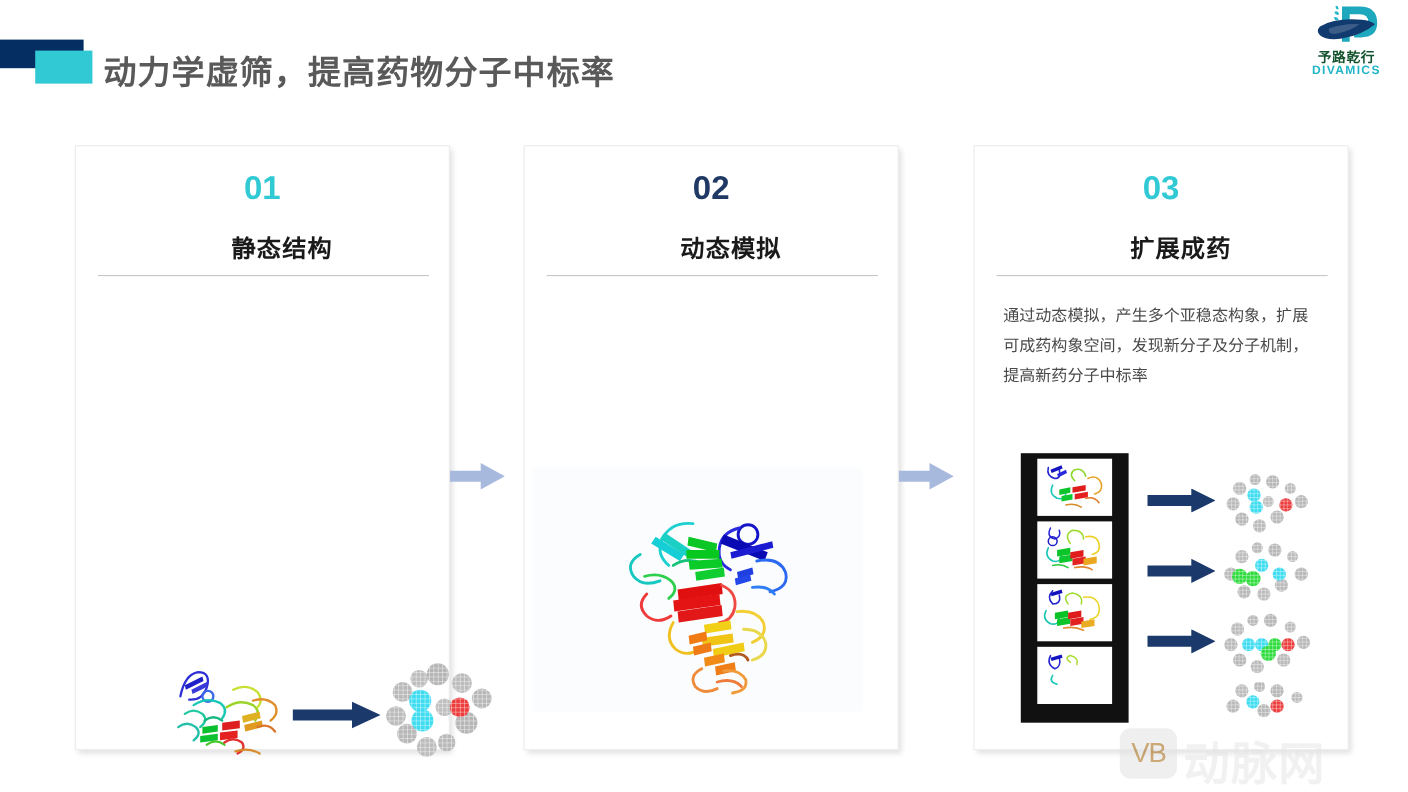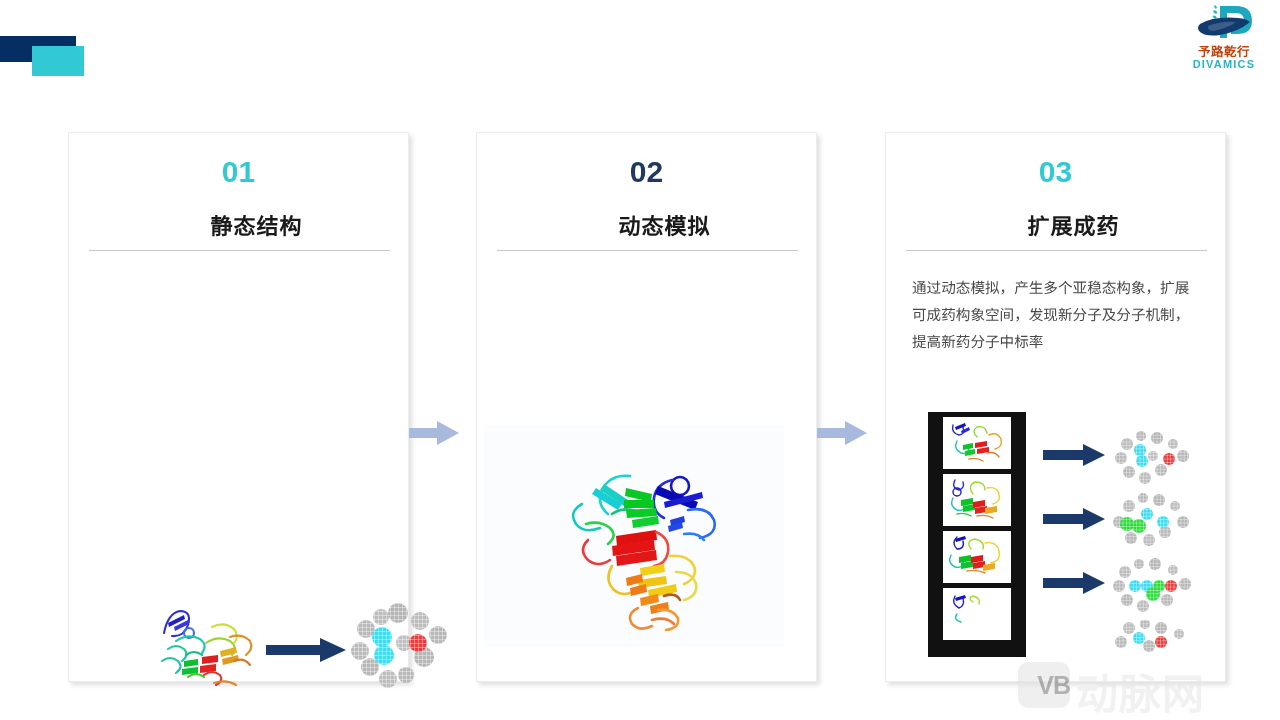--- a/index.html
+++ b/index.html
@@ -25,21 +25,21 @@
     position:absolute; left:94px; top:41px;
     font-size:30px; font-weight:bold; color:#595959;
     letter-spacing:1px; white-space:nowrap;
   }
 
   
   .logo { position:absolute; right:10px; top:4px; width:92px; height:70px; }
   .logo-mark { position:absolute; left:16px; top:0; width:62px; height:38px; }
   .logo-cn {
     position:absolute; left:0; top:37px; width:92px; text-align:center;
-    font-size:12.5px; font-weight:bold; color:#c2410c; letter-spacing:0.5px;
+    font-size:12.5px; font-weight:bold; color:#14532d; letter-spacing:0.5px;
   }
   .logo-en {
     position:absolute; left:0; top:54px; width:92px; text-align:center;
     font-size:11px; font-weight:bold; color:#23b6c9; letter-spacing:1.2px;
   }
 
   
   .card {
     position:absolute; top:132px; height:550px;
     background:#ffffff;
@@ -115,34 +115,35 @@
   .row3-cluster { position:absolute; left:66px; top:0; width:90px; height:60px; }
 
   
   .watermark {
     position:absolute; left:1018px; top:660px; width:258px; height:52px;
     opacity:0.55;
   }
   .wm-badge {
     position:absolute; left:0; top:2px; width:52px; height:46px;
     background:#e3e3e3; border-radius:10px;
-    color:#737373; font-size:25px; font-weight:bold;
-    text-align:right; line-height:46px; letter-spacing:-1px;
+    color:#a16207; font-size:25px; font-weight:normal;
+    text-align:center; line-height:46px; letter-spacing:-1px;
   }
   .wm-text {
     position:absolute; left:58px; top:0; font-size:42px; font-weight:bold;
     color:#e6e6e6; letter-spacing:1px; white-space:nowrap;
   }
 </style>
 </head>
 <body>
 
 <div class="header">
   <div class="tag-navy"></div>
   <div class="tag-cyan"></div>
+  <div class="slide-title">动力学虚筛，提高药物分子中标率</div>
 </div>
 
 <div class="logo">
   <div class="logo-mark">
     <svg viewBox="0 0 62 38" width="62" height="38">
       <path d="M20 2 Q22 0 23 4 Q21 6 20 2 Z" fill="#23b6c9"></path>
       <path d="M19 7 Q22 5 23.5 9 Q20.5 11 19 7 Z" fill="#23b6c9"></path>
       <path d="M18.5 12 Q21.5 10.5 23 14 Q20 16 18.5 12 Z" fill="#23b6c9"></path>
       <path d="M26 2 L42 2 Q58 2 58 17 Q58 30 43 30 L37 30 L37 23 L43 23
                Q50 23 50 16.5 Q50 9 42 9 L33 9 L33 34 L26 34 Z" fill="#1da8bd"></path>

